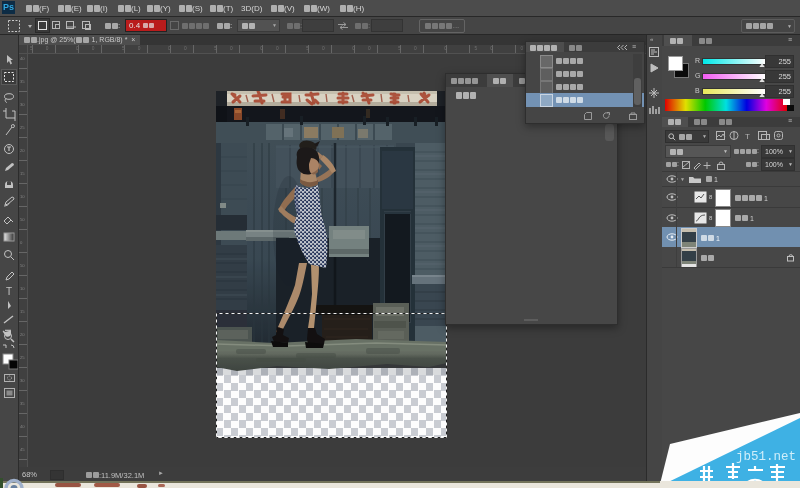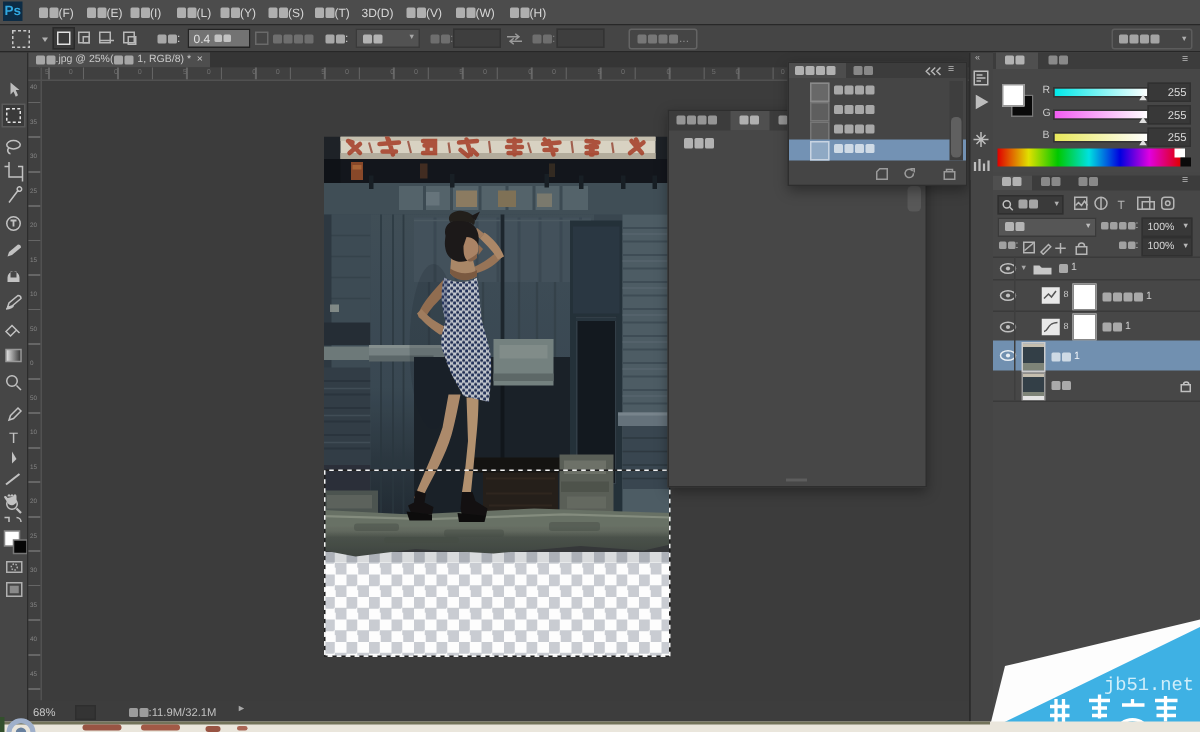--- a/index.html
+++ b/index.html
@@ -58,21 +58,21 @@
 <svg class="abs" style="left:35px;top:18px" width="60" height="14">
   <rect x="3.5" y="3.5" width="8" height="8" fill="none" stroke="#e0e0e0"></rect>
   <rect x="17.5" y="3.5" width="7" height="7" fill="none" stroke="#b8b8b8"></rect>
     <rect x="20.5" y="6.5" width="4" height="4" fill="none" stroke="#b8b8b8"></rect>
   <rect x="31.5" y="3.5" width="7" height="7" fill="none" stroke="#b8b8b8"></rect>
     <path d="M31 9 h10" stroke="#b8b8b8"></path>
   <rect x="47.5" y="3.5" width="7" height="7" fill="none" stroke="#b8b8b8"></rect>
     <rect x="50.5" y="6.5" width="5" height="5" fill="none" stroke="#b8b8b8"></rect>
 </svg>
 <div class="abs" style="left:104px;top:21px;color:#cfcfcf;font-size:8px"><i class="c6"></i><i class="c6"></i>:</div>
-<div class="abs" style="left:125px;top:19px;width:37px;height:11px;background:#737373;border:1px solid #232323;color:#e2e2e2;font-size:8px;line-height:11px;padding-left:3px"><span class="lat">0.4</span>&nbsp;<i class="c5"></i><i class="c5"></i></div>
+<div class="abs" style="left:125px;top:19px;width:37px;height:11px;background:#b91c1c;border:1px solid #232323;color:#e2e2e2;font-size:8px;line-height:11px;padding-left:3px"><span class="lat">0.4</span>&nbsp;<i class="c5"></i><i class="c5"></i></div>
 <div class="abs" style="left:170px;top:21px;color:#7e7e7e;font-size:8px"><span style="display:inline-block;width:7px;height:7px;border:1px solid #6a6a6a;vertical-align:middle"></span> <i class="c6"></i><i class="c6"></i><i class="c6"></i><i class="c6"></i></div>
 <div class="abs" style="left:216px;top:21px;color:#cfcfcf;font-size:8px"><i class="c6"></i><i class="c6"></i>:</div>
 <div class="abs" style="left:237px;top:19px;width:41px;height:11px;background:#525252;border:1px solid #3a3a3a;color:#d8d8d8;font-size:8px;line-height:11px"><span style="padding-left:3px"><i class="c6"></i><i class="c6"></i></span><span style="float:right;padding-right:2px;color:#bdbdbd;font-size:5px;line-height:11px;opacity:.8">▼</span></div>
 <div class="abs" style="left:286px;top:21px;color:#7e7e7e;font-size:8px"><i class="c6"></i><i class="c6"></i>:</div>
 <div class="abs" style="left:302px;top:19px;width:30px;height:11px;background:#3e3e3e;border:1px solid #333"></div>
 <svg class="abs" style="left:337px;top:22px" width="12" height="8" stroke="#9a9a9a" fill="none">
     <path d="M1 2.5 h8 m-2.5 -2 l2.5 2 -2.5 2 M11 5.5 h-8 m2.5 -2 l-2.5 2 2.5 2"></path>
   </svg>
 <div class="abs" style="left:354px;top:21px;color:#7e7e7e;font-size:8px"><i class="c6"></i><i class="c6"></i>:</div>
 <div class="abs" style="left:371px;top:19px;width:30px;height:11px;background:#3e3e3e;border:1px solid #333"></div>

